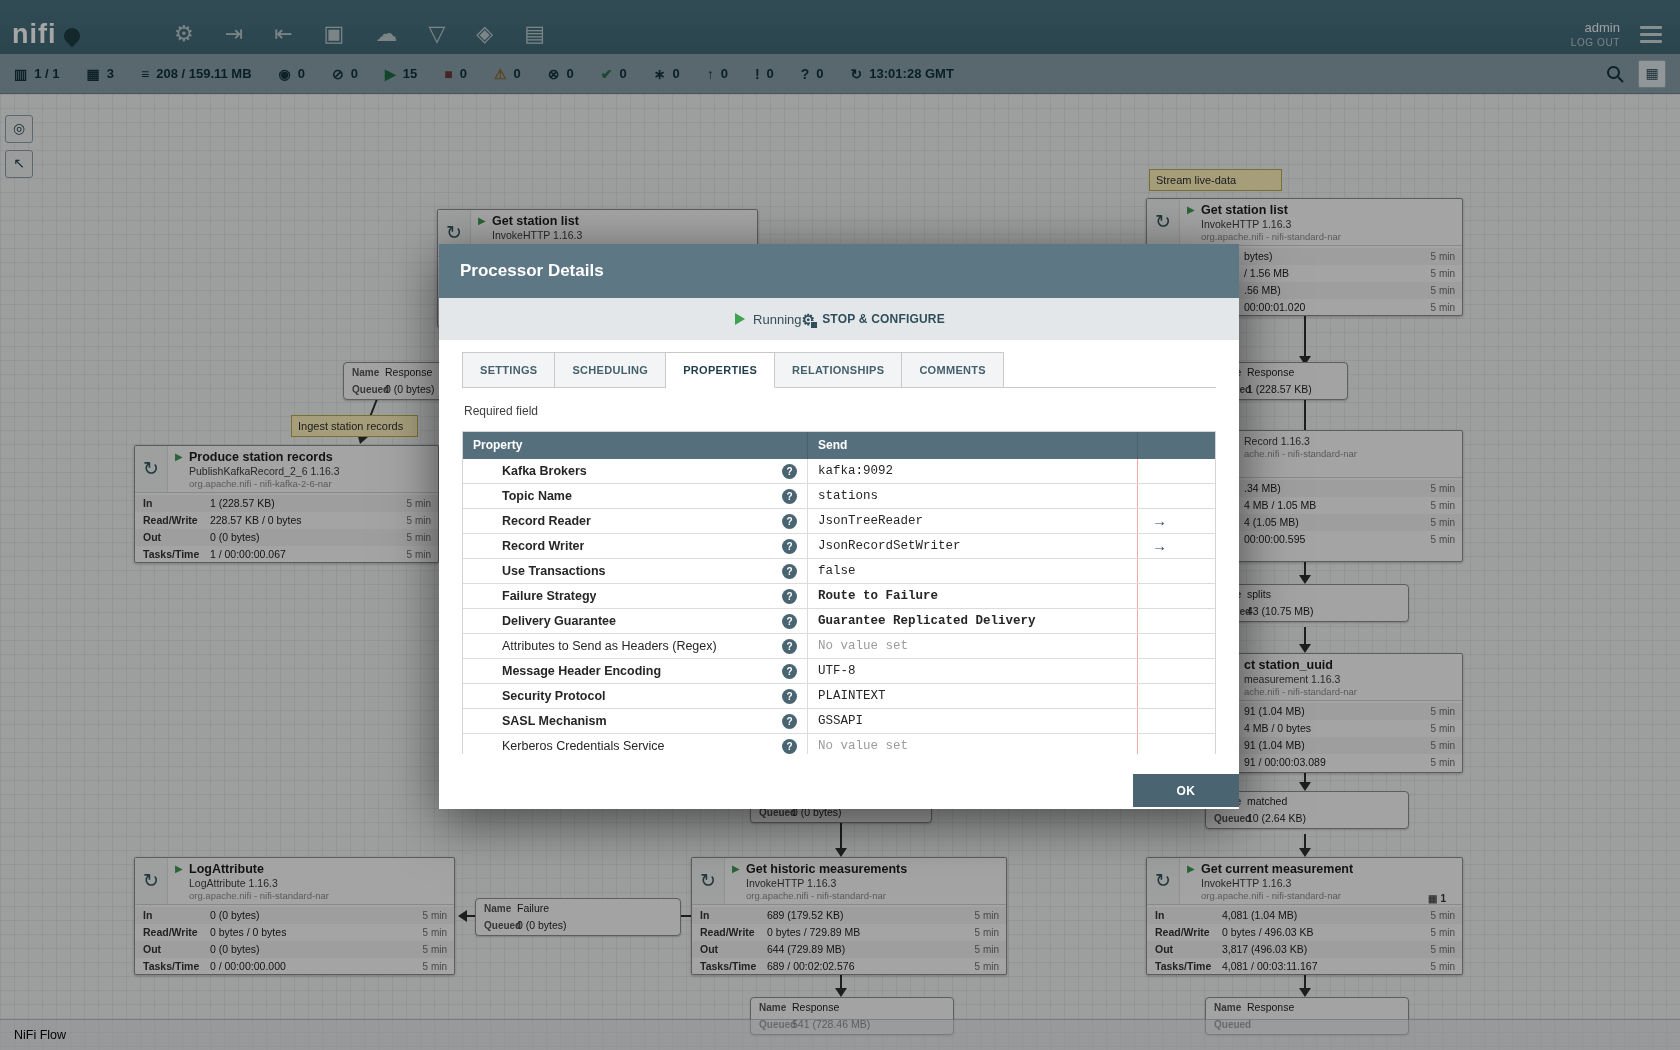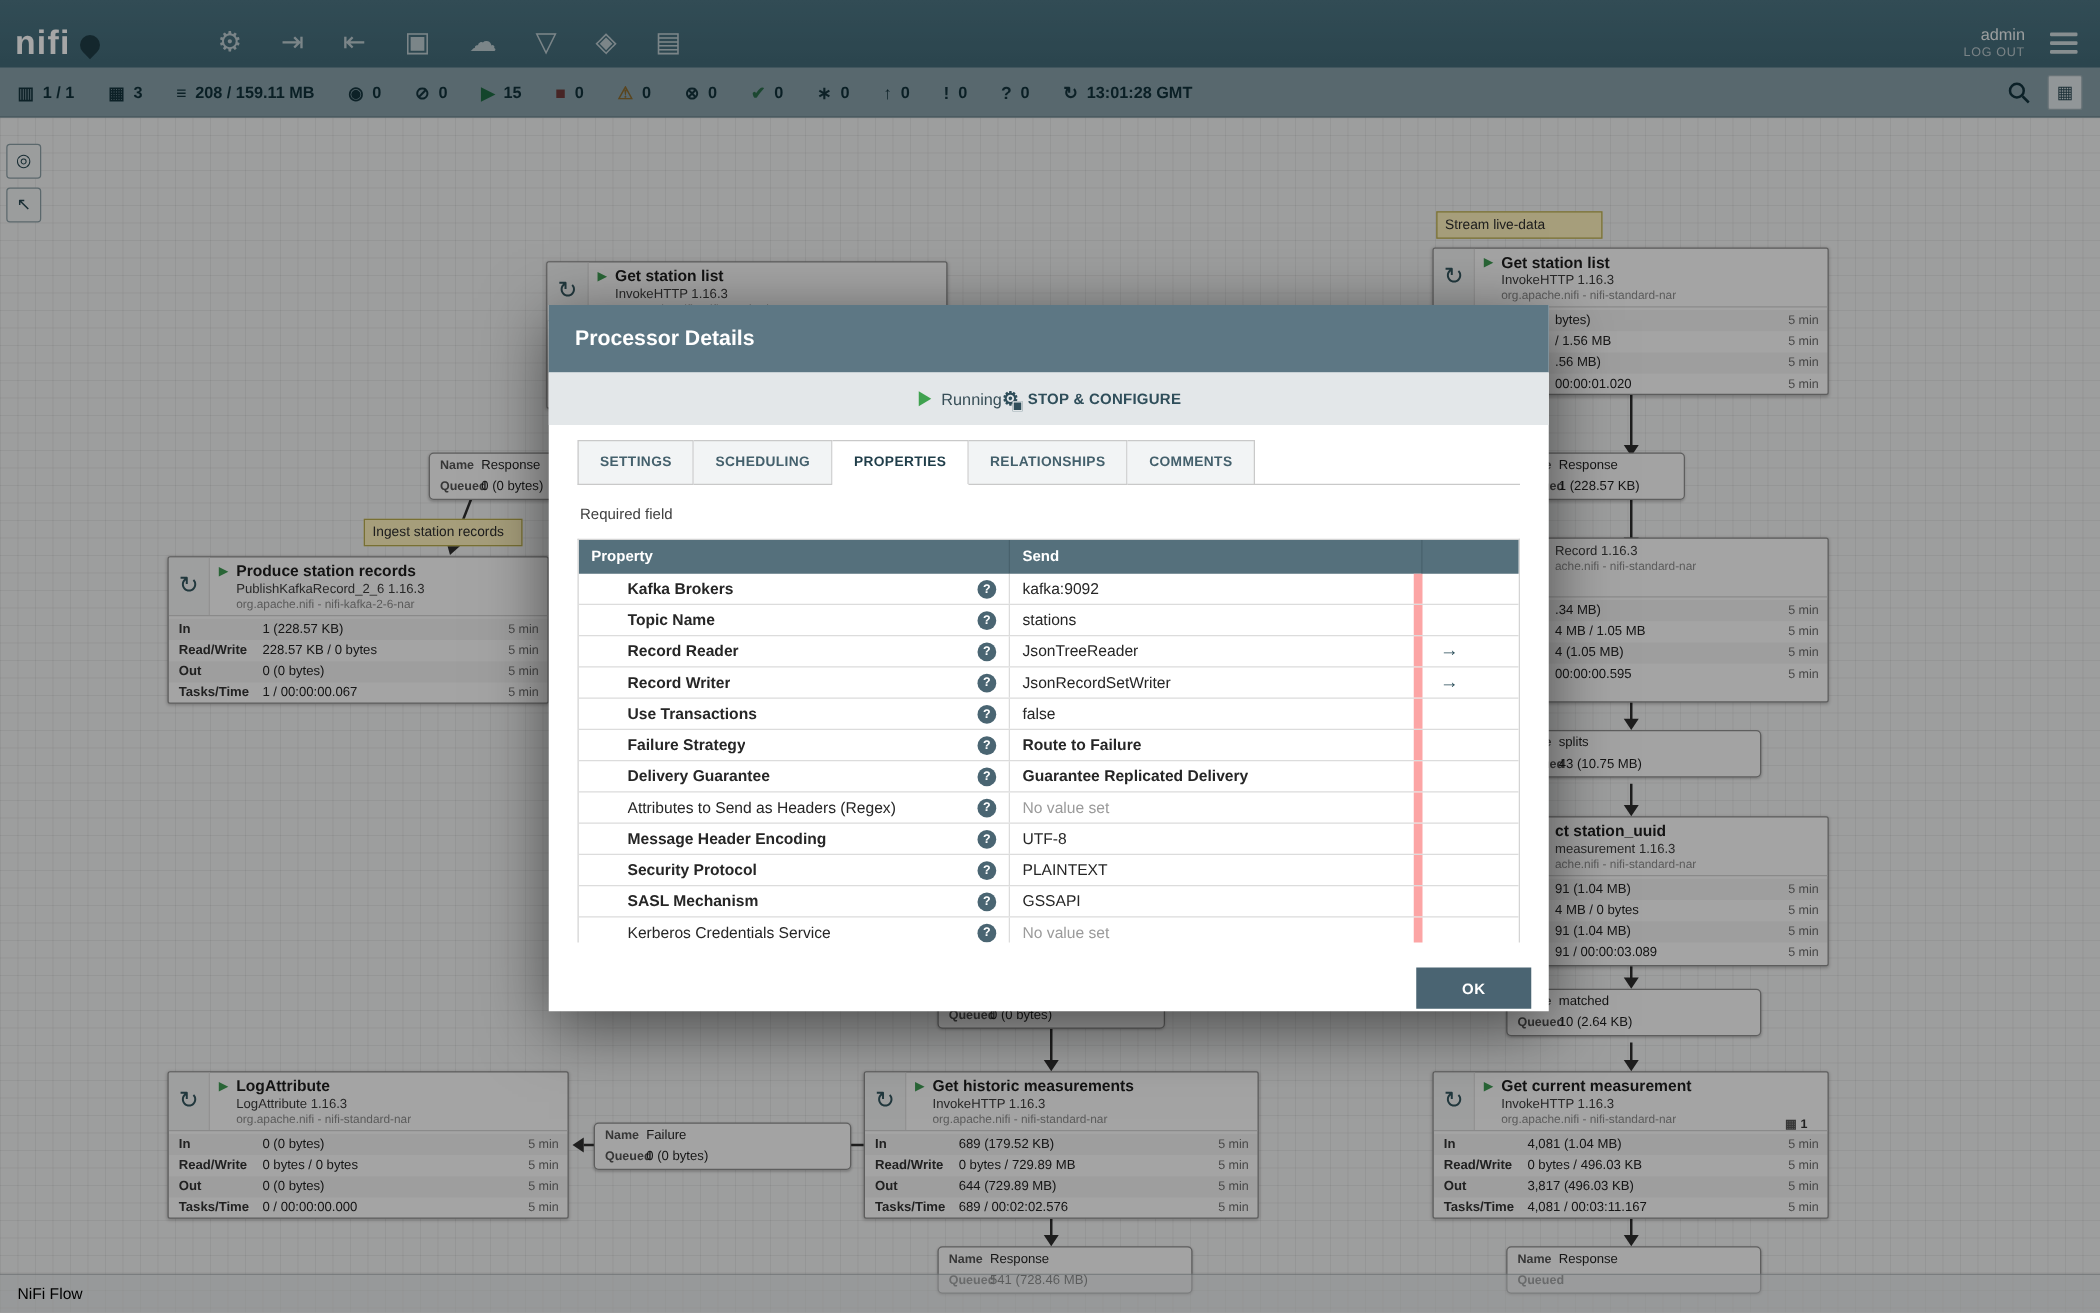--- a/index.html
+++ b/index.html
@@ -101,29 +101,29 @@
   .ptable{margin-top:13px;border:1px solid #d4d4d4;border-bottom:none;height:322px;overflow:hidden;}
   .ptable-head{display:flex;height:27px;background:#55707c;color:#fff;font-size:12px;font-weight:bold;
     line-height:27px;}
   .ptable-head .col-prop{border-right:1px solid #48616c;}
   .ptable-head .col-val{border-right:1px solid #48616c;}
   .col-prop{width:345px;box-sizing:border-box;padding:0 10px;}
   .col-val{width:330px;box-sizing:border-box;padding:0 10px;}
   .col-go{flex:1;box-sizing:border-box;padding-left:14px;}
   .prow{display:flex;height:24px;line-height:24px;border-bottom:1px solid #dcdcdc;font-size:12.5px;color:#262626;}
   .prow .col-prop{display:flex;justify-content:space-between;border-right:1px solid #dcdcdc;}
-  .prow .col-val{border-right:7px solid #fca5a5;}
+  .prow .col-val{border-right:1px solid #fca5a5;font-family:Liberation Mono, monospace;}
   .pname{white-space:nowrap;overflow:hidden;margin-left:29px;}
   [data-req="true"] .pname{font-weight:bold;}
   [data-vt="unset"] .pvalue{color:#9b9b9b;}
   [data-vt="bold"] .pvalue{font-weight:bold;}
   .help:not(:empty){width:15px;height:15px;border-radius:50%;background:#4a6572;color:#fff;
     font-size:10px;line-height:15px;text-align:center;align-self:center;font-weight:bold;cursor:pointer;}
   .col-go{color:#274b57;font-weight:bold;font-size:15px;line-height:24px;cursor:pointer;}
-  .ok-btn{position:absolute;right:14px;bottom:2px;width:92px;height:33px;background:#4a6472;color:#fff;
+  .ok-btn{position:absolute;right:0;bottom:2px;width:106px;height:33px;background:#4a6472;color:#fff;
     font-size:12px;font-weight:bold;border:none;letter-spacing:.4px;cursor:pointer;}
 </style>
 </head>
 <body>
 
 <div class="canvas-bg"></div>
 
 <div class="app-header">
   <div class="logo">
     <span class="logo-text">nifi</span>

